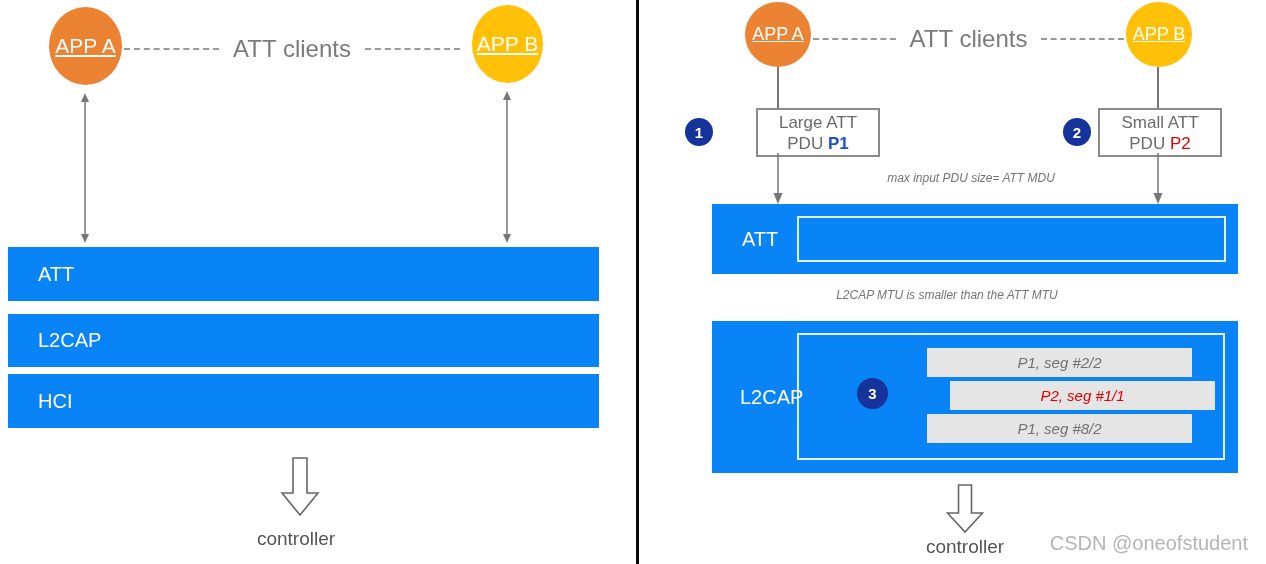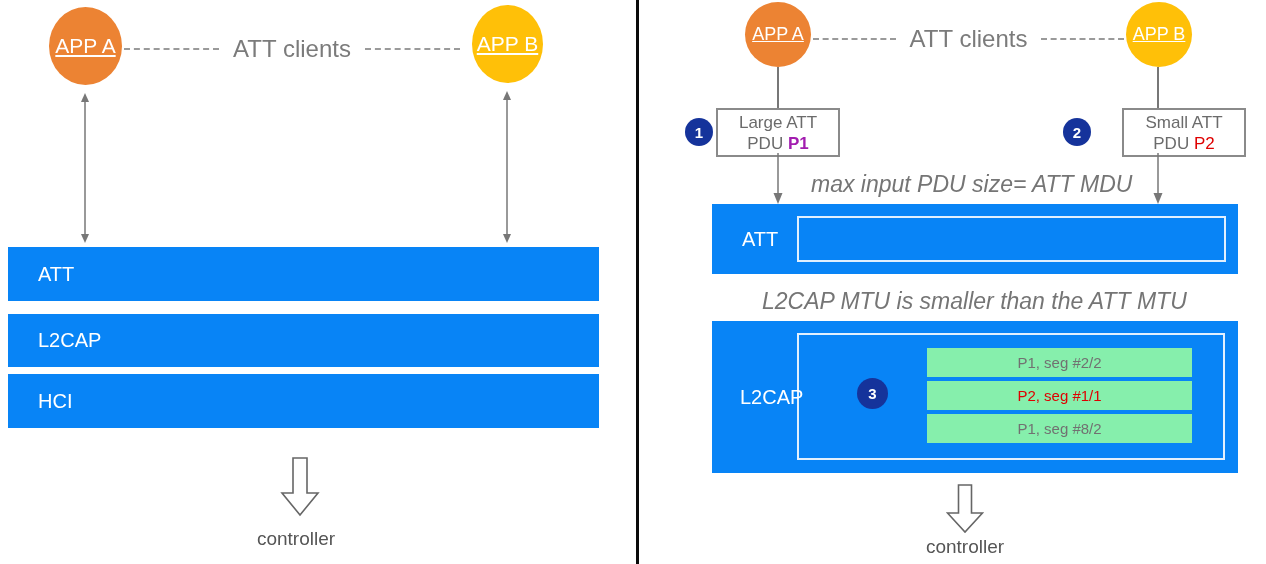--- a/index.html
+++ b/index.html
@@ -14,27 +14,27 @@
   .circle.small{font-size:18px;}
   .dash-row{display:flex;align-items:center;}
   .dash-row .dash{flex:1;border-top:2px dashed #9a9a9a;height:0;}
   .dash-row .dash-label{color:#7b7b7b;font-size:24px;padding:0 14px;white-space:nowrap;}
   .layer-bar{background:var(--blue,#0884F6);color:#fff;display:flex;align-items:center;font-size:20px;}
   .layer-bar .bar-label{padding-left:16px;margin-left:14px;}
   .divider{background:#0a0a0a;}
   .vline{background:#777;width:2px;}
   .badge{border-radius:50%;background:var(--badge-blue,#15339B);color:#fff;display:flex;align-items:center;justify-content:center;font-size:15px;font-weight:bold;}
   .pdu-box{background:#fff;border:2px solid #8a8a8a;display:flex;flex-direction:column;align-items:center;justify-content:center;font-size:17px;color:#6b6b6b;line-height:21px;text-align:center;}
-  .pdu-box .bold-dark{font-weight:bold;color:#a21caf;text-align:right;}
+  .pdu-box .bold-dark{font-weight:bold;color:#1d4ed8;text-align:right;}
   .pdu-box .bold-red{font-weight:normal;color:var(--red,#DF0000);}
-  .caption{font-style:italic;color:#757575;font-size:23px;text-align:center;white-space:nowrap;}
+  .caption{font-style:italic;color:#757575;font-size:12px;text-align:center;white-space:nowrap;}
   .inner-frame{position:absolute;border:2px solid rgba(255,255,255,0.88);}
-  .seg-bar{width:265px;height:29px;margin-bottom:4px;background:#86efac;display:flex;align-items:center;justify-content:center;font-size:15px;}
+  .seg-bar{width:265px;height:29px;margin-bottom:4px;background:#e5e5e5;display:flex;align-items:center;justify-content:center;font-size:15px;font-style:italic;}
   .seg-gray{color:#717171;}
-  .seg-red{color:var(--red,#DF0000);}
+  .seg-red{color:var(--red,#DF0000);margin-left:23px;}
   .controller-label{color:#555;font-size:19px;text-align:center;}
   .watermark{color:#b5b5b5;font-size:20px;text-align:right;white-space:nowrap;}
   svg{display:block;}
 </style>
 </head>
 <body>
 
 <div id="stage" style="--blue: #0884F6; --orange: #EC8333; --yellow: #FFC008; --badge-blue: #15339B; --red: #DF0000;">
 
   <div class="abs circle big" style="left:49px;top:7px;width:73px;height:78px;background:var(--orange,#EC8333);">
@@ -90,29 +90,29 @@
     <span class="dash-label">ATT clients</span>
     <div class="dash"></div>
   </div>
 
   <div class="abs vline" style="left:777px;top:67px;height:41px;"></div>
   <div class="abs vline" style="left:1157px;top:67px;height:41px;"></div>
 
   <div class="abs badge" style="left:685px;top:118px;width:28px;height:28px;">
     <span>1</span>
   </div>
-  <div class="abs pdu-box" style="left:716px;top:108px;width:120px;height:45px;">
+  <div class="abs pdu-box" style="left:756px;top:108px;width:120px;height:45px;">
     <span>Large ATT</span>
     <span><span>PDU </span><span class="bold-dark">P1</span></span>
   </div>
 
   <div class="abs badge" style="left:1063px;top:118px;width:28px;height:28px;">
     <span>2</span>
   </div>
-  <div class="abs pdu-box" style="left:1122px;top:108px;width:120px;height:45px;">
+  <div class="abs pdu-box" style="left:1098px;top:108px;width:120px;height:45px;">
     <span>Small ATT</span>
     <span><span>PDU </span><span class="bold-red">P2</span></span>
   </div>
 
   <svg class="abs" style="left:772px;top:153px;" width="12" height="51" viewBox="0 0 12 51">
     <line x1="6" y1="0" x2="6" y2="41" stroke="#777" stroke-width="1.5"></line>
     <polygon points="6,51 1.5,40 10.5,40" fill="#777"></polygon>
   </svg>
   <svg class="abs" style="left:1152px;top:153px;" width="12" height="51" viewBox="0 0 12 51">
     <line x1="6" y1="0" x2="6" y2="41" stroke="#777" stroke-width="1.5"></line>
@@ -145,14 +145,15 @@
         <span>P1, seg #8/2</span>
       </div>
     </div>
   </div>
 
   <svg class="abs" style="left:946px;top:484px;" width="38" height="50" viewBox="0 0 38 50">
     <polygon points="12.5,1 25.5,1 25.5,29 36.5,29 19,48 1.5,29 12.5,29" fill="#fff" stroke="#666" stroke-width="1.6"></polygon>
   </svg>
   <div class="abs controller-label" style="left:885px;top:536px;width:160px;">controller</div>
 
+  <div class="abs watermark" style="left:1043px;top:532px;width:205px;">CSDN @oneofstudent</div>
 
 </div>
 
 </body></html>

